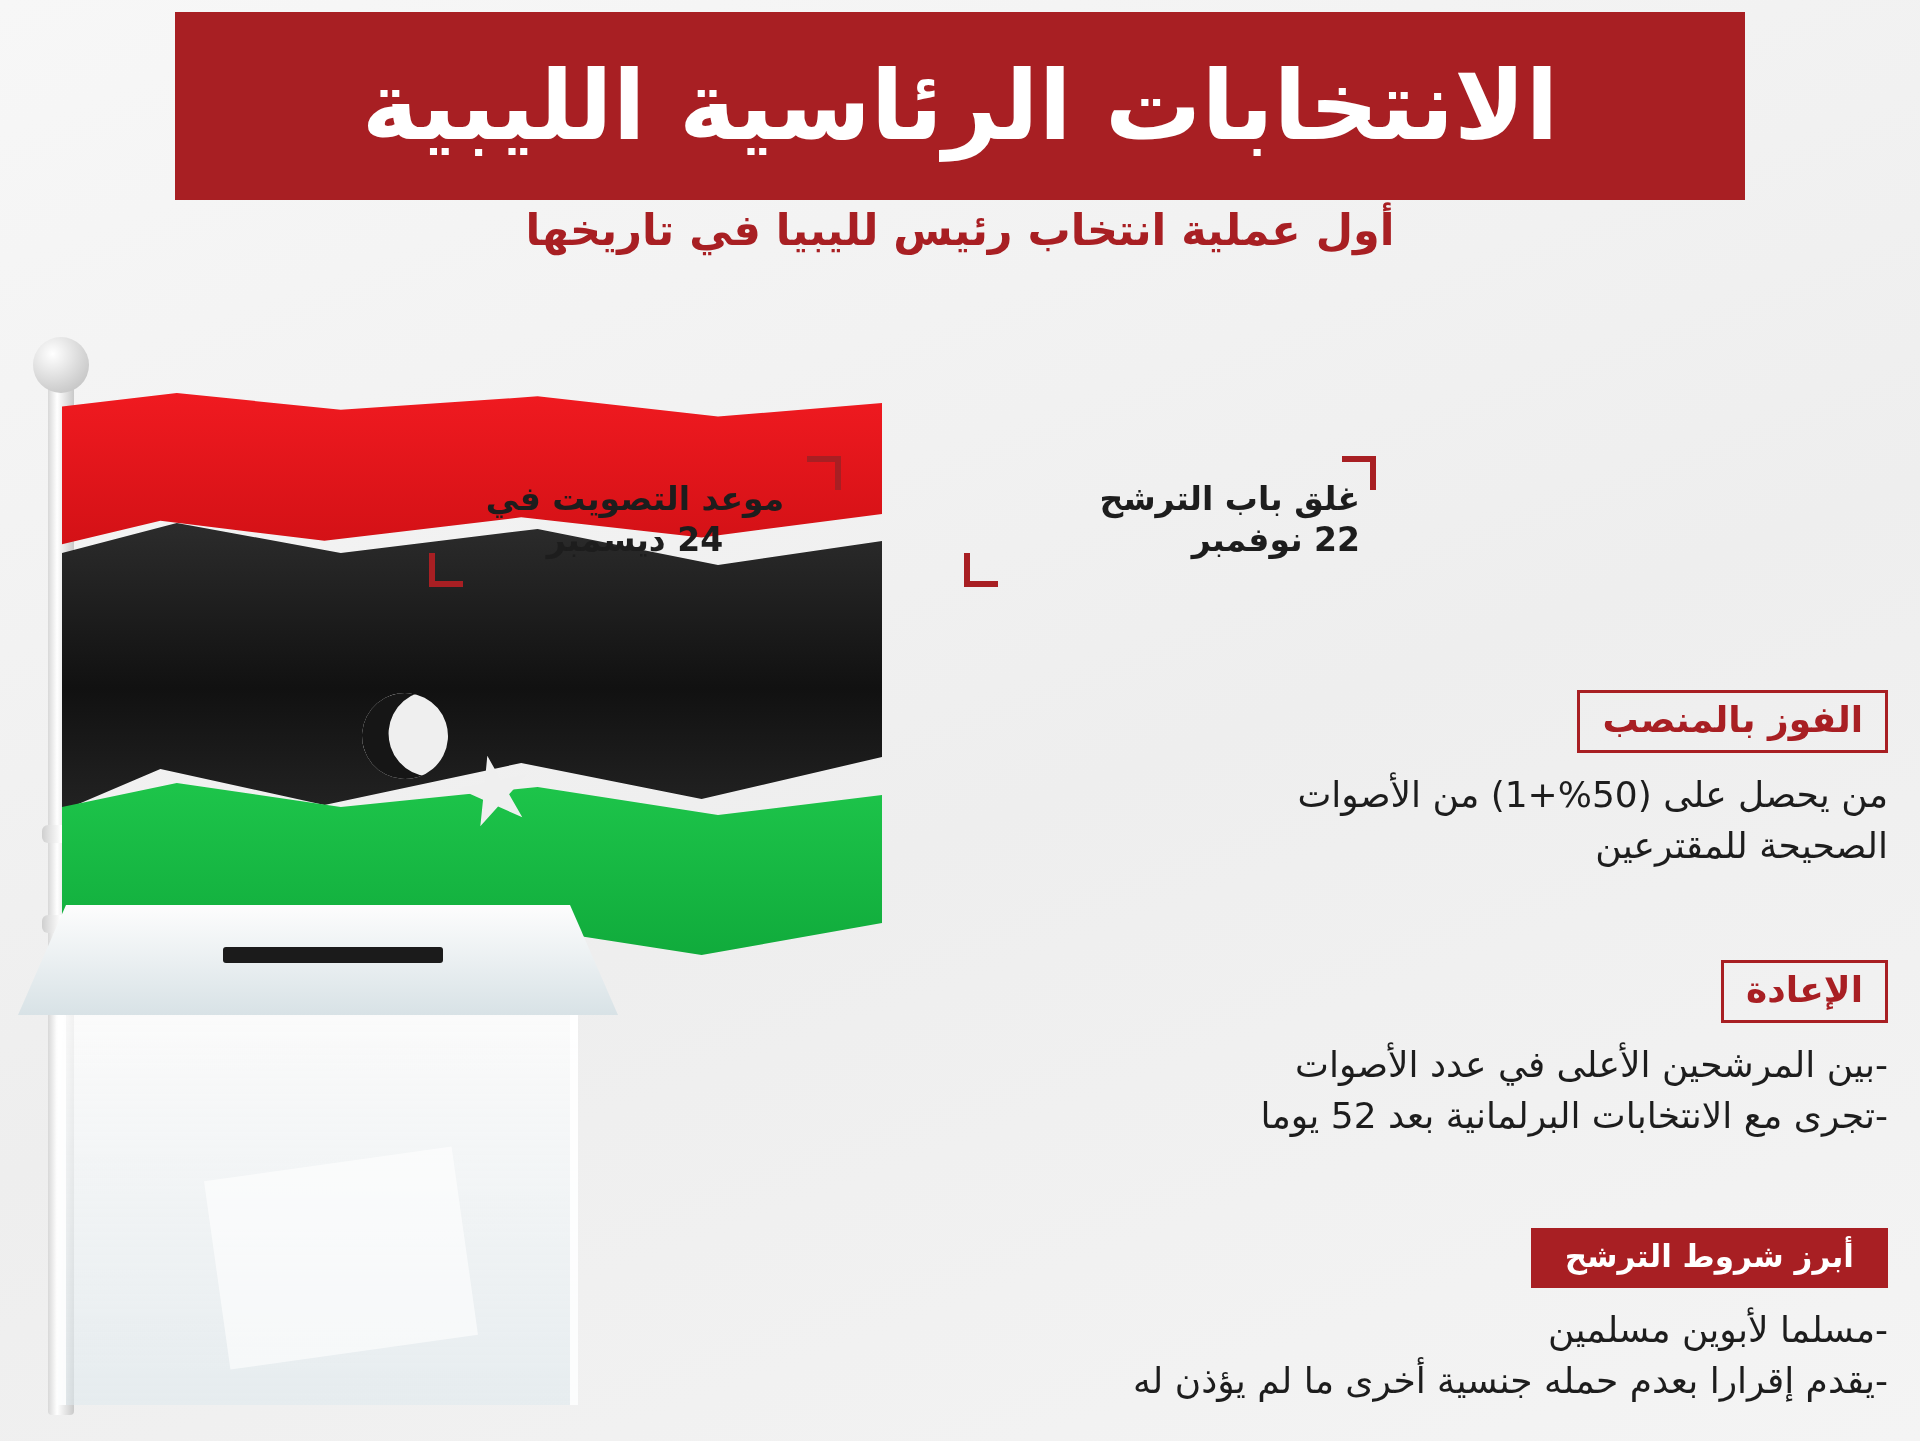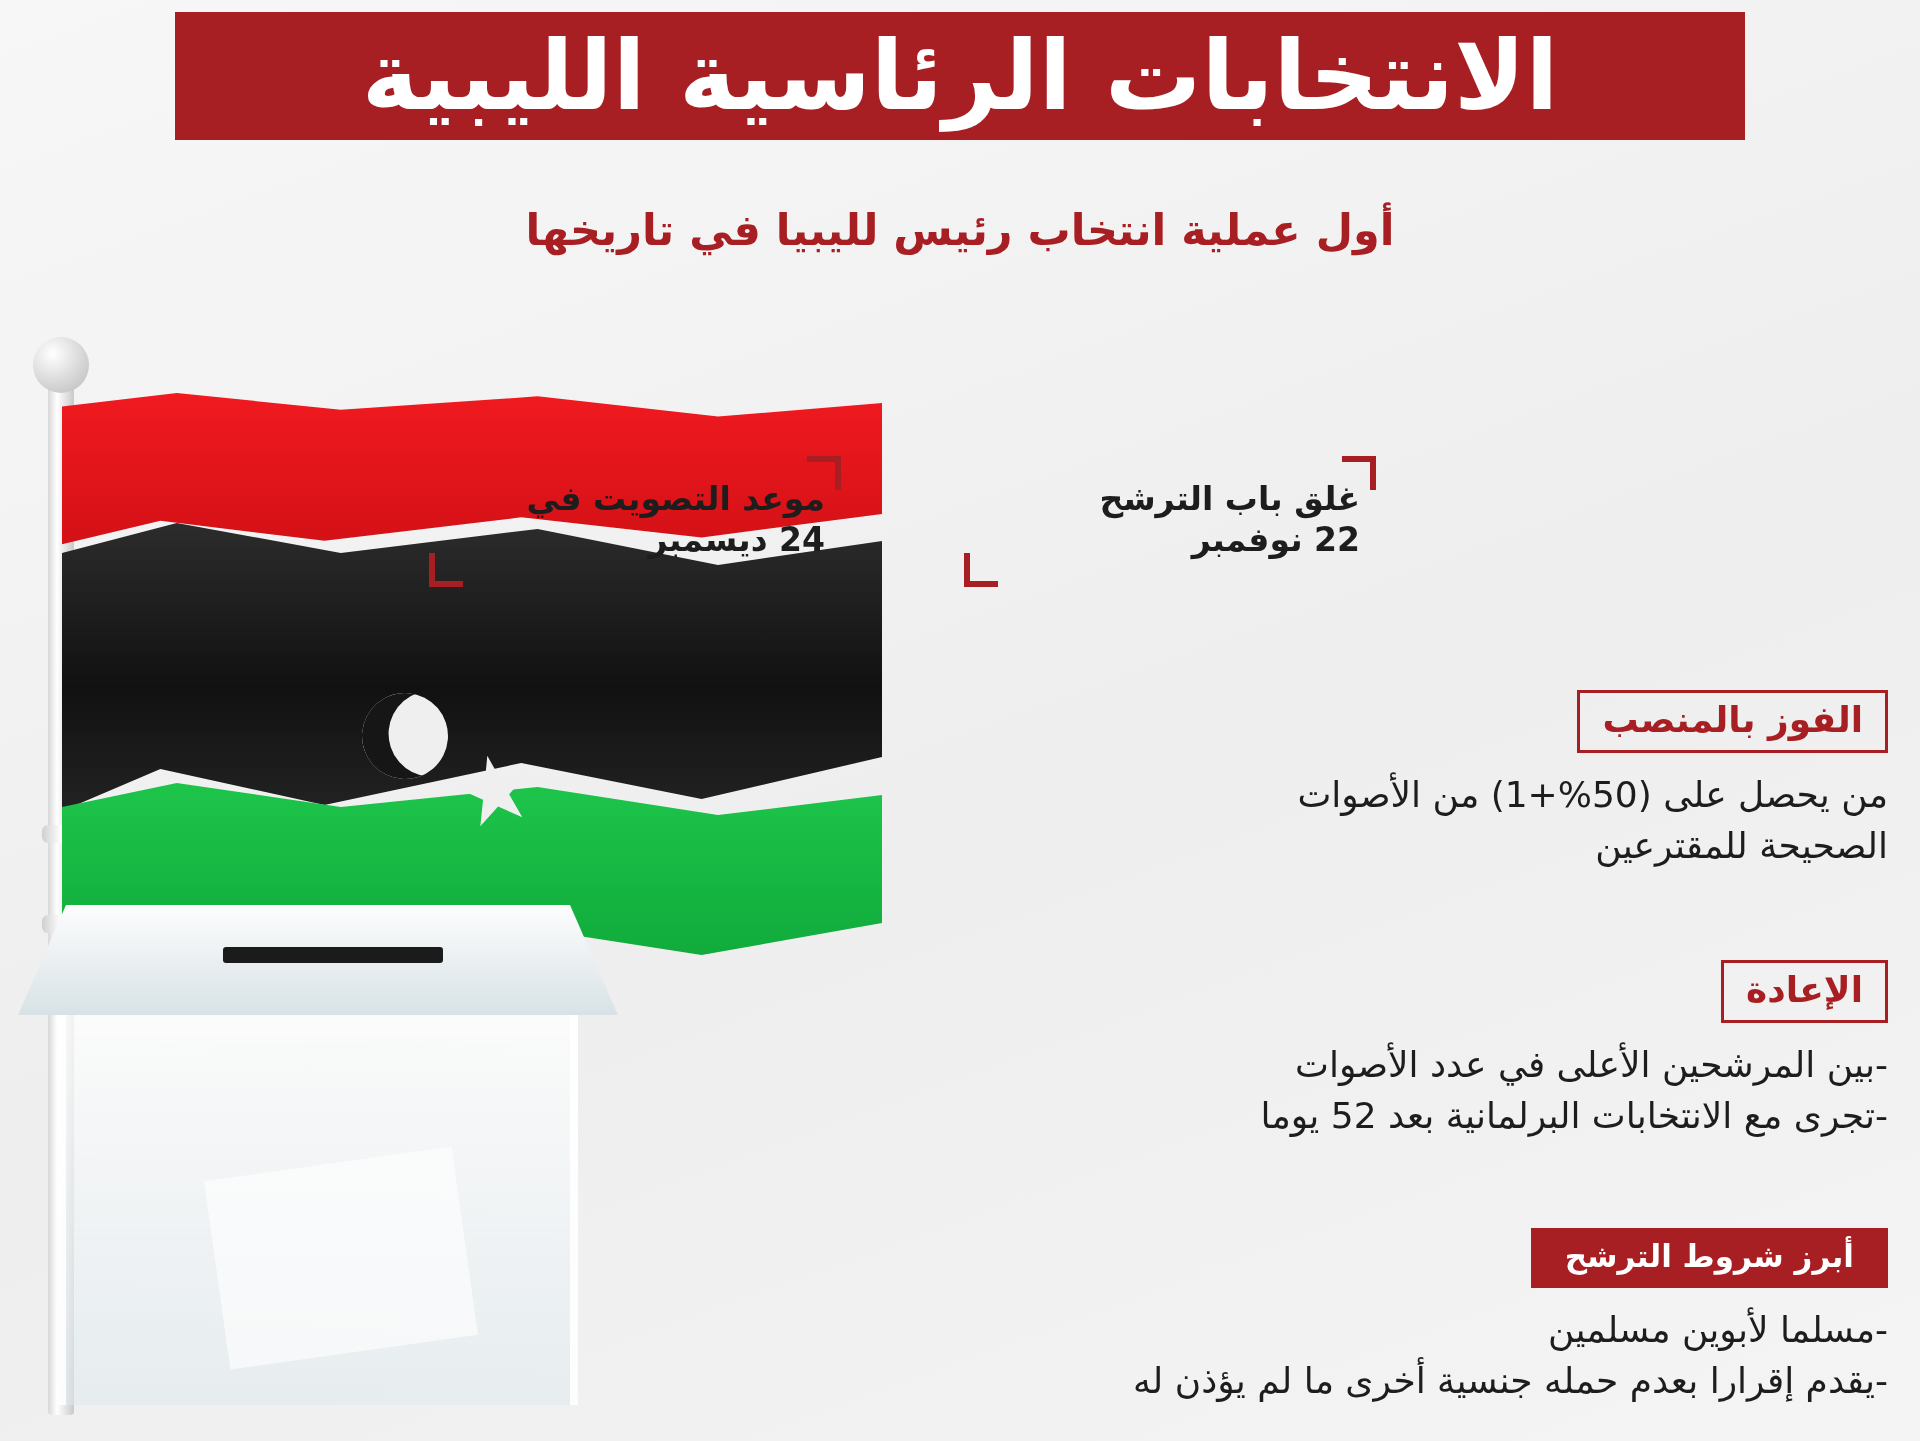--- a/index.html
+++ b/index.html
@@ -20,21 +20,21 @@
     background: linear-gradient(160deg, #f7f7f7 0%, #eeeeee 55%, #f4f4f4 100%);
     overflow: hidden;
   }
 
   
   .title-bar {
     position: absolute;
     top: 12px;
     left: 175px;
     right: 175px;
-    height: 128px;
+    height: 188px;
     background: #a81f23;
     display: flex;
     align-items: center;
     justify-content: center;
   }
   .title-bar .title {
     color: #ffffff;
     font-size: 96px;
     font-weight: bold;
     letter-spacing: 0px;
@@ -275,21 +275,21 @@
   </div>
 
 
   <div class="timeline-item" style="top:478px; right:560px;">
     <div class="corner-tr"></div>
     <div class="label">غلق باب الترشح</div>
     <div class="value">22 نوفمبر</div>
     <div class="corner-bl"></div>
   </div>
 
-  <div class="timeline-item" style="top:478px; right:1095px;">
+  <div class="timeline-item" style="top:478px; right:1095px;text-align:center;">
     <div class="corner-tr"></div>
     <div class="label">موعد التصويت في</div>
     <div class="value">24 ديسمبر</div>
     <div class="corner-bl"></div>
   </div>
 
   <div class="section" style="top:690px;">
     <div class="heading-outline">الفوز بالمنصب</div>
     <div class="body-text">
       <span class="line">من يحصل على (50%+1) من الأصوات</span>

